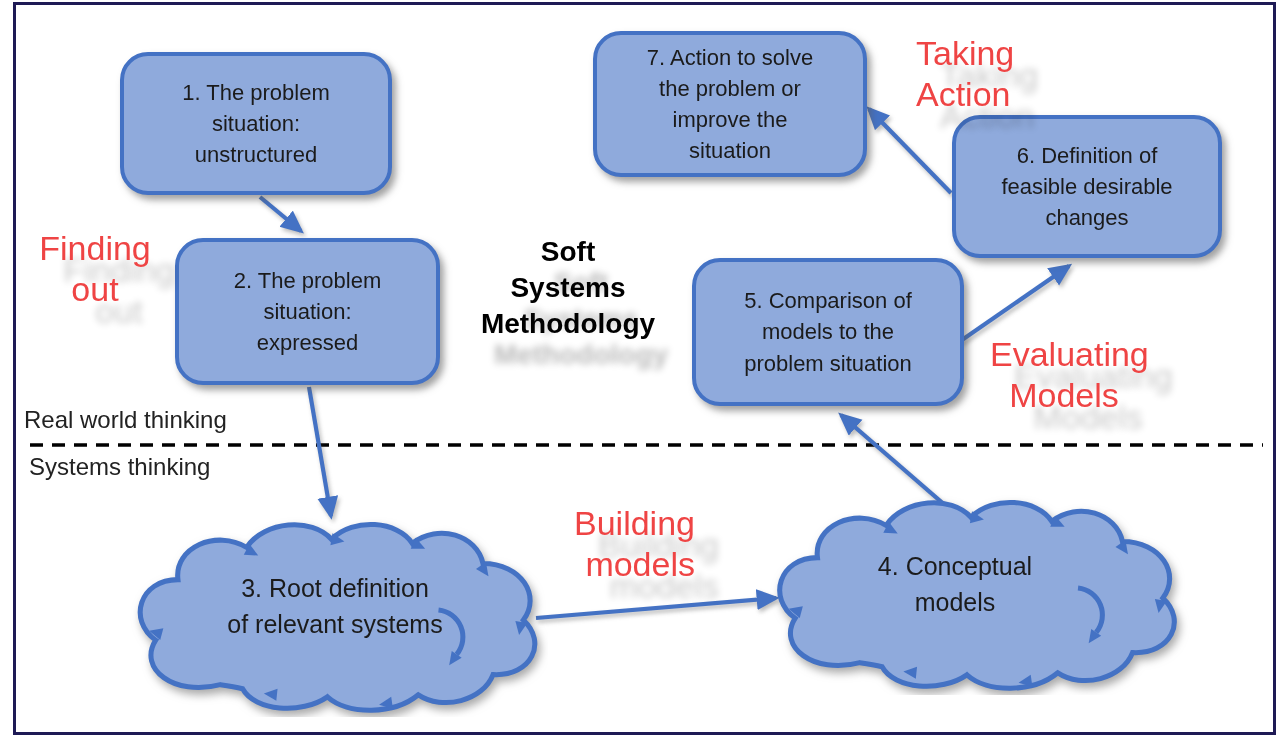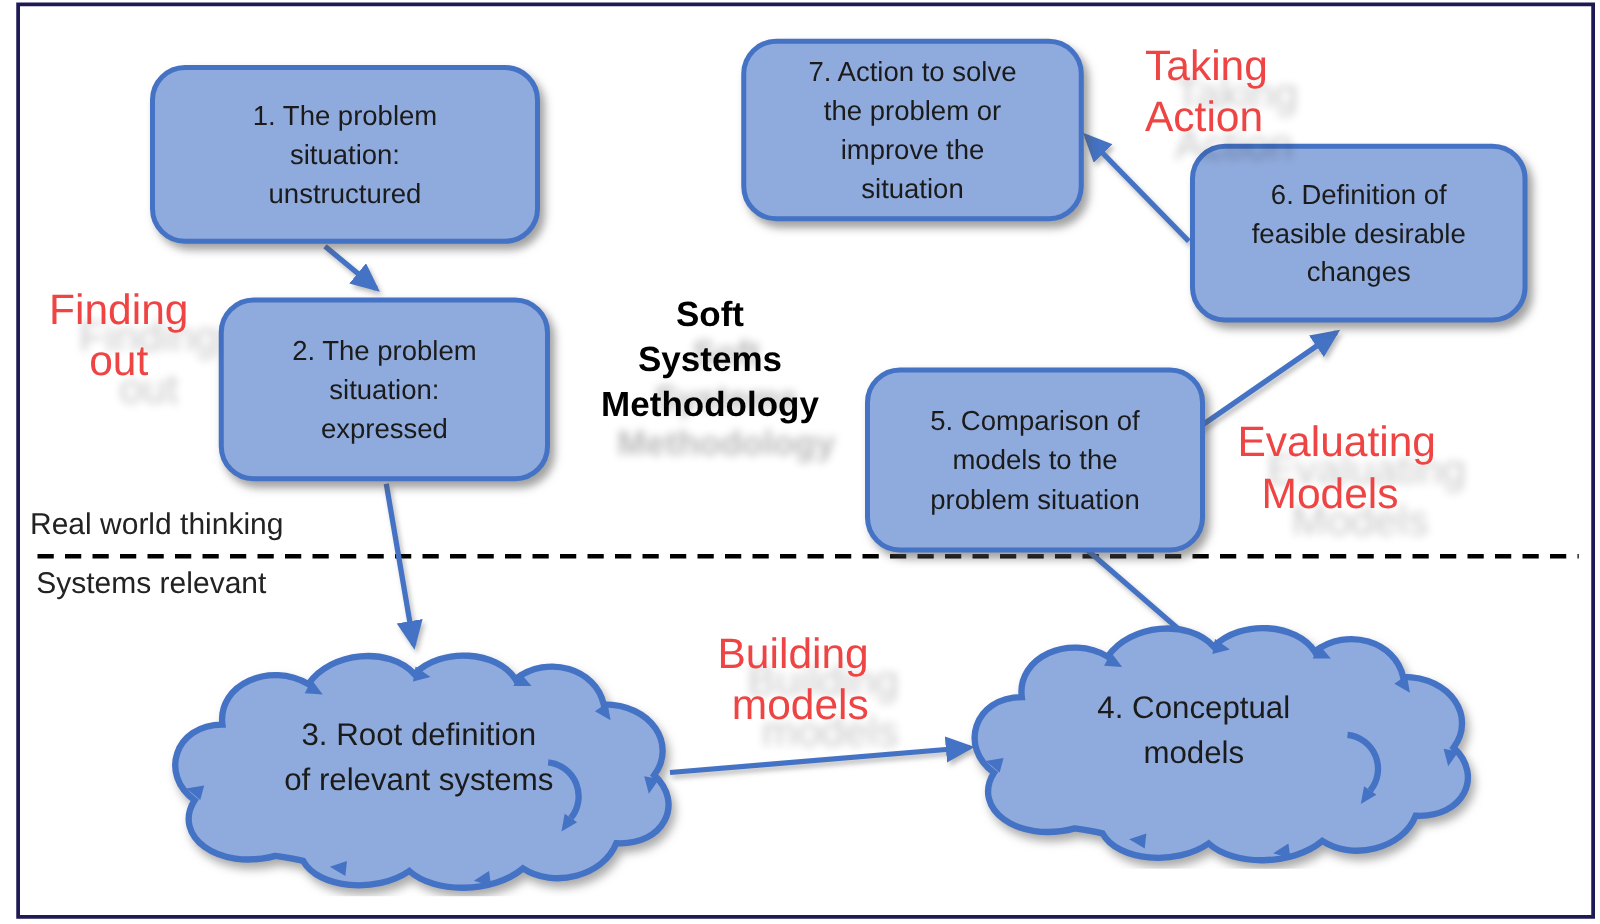--- a/index.html
+++ b/index.html
@@ -118,38 +118,38 @@
     <g class="conn-group">
       <line class="conn" x1="260" y1="197" x2="301" y2="231" marker-end="url(#ah)"></line>
       <line class="conn" x1="309" y1="387" x2="331" y2="516" marker-end="url(#ah)"></line>
       <line class="conn" x1="536" y1="618" x2="776" y2="598" marker-end="url(#ah)"></line>
       <line class="conn" x1="961" y1="519" x2="841" y2="415" marker-end="url(#ah)"></line>
       <line class="conn" x1="959" y1="342" x2="1069" y2="266" marker-end="url(#ah)"></line>
       <line class="conn" x1="951" y1="193" x2="869" y2="109" marker-end="url(#ah)"></line>
     </g>
   </svg>
 
-  <div class="node" style="left:120px; top:52px; width:312px; height:143px;">1. The problem
+  <div class="node" style="left:120px; top:52px; width:272px; height:143px;">1. The problem
 situation:
 unstructured</div>
 
   <div class="node" style="left:175px; top:238px; width:265px; height:147px;">2. The problem
 situation:
 expressed</div>
 
   <div class="node" style="left:593px; top:31px; width:274px; height:146px;">7. Action to solve
 the problem or
 improve the
 situation</div>
 
   <div class="node" style="left:952px; top:115px; width:270px; height:143px;">6. Definition of
 feasible desirable
 changes</div>
 
-  <div class="node" style="left:692px; top:258px; width:272px; height:148px;margin-top:36px;">5. Comparison of
+  <div class="node" style="left:692px; top:258px; width:272px; height:148px;">5. Comparison of
 models to the
 problem situation</div>
 
   <div class="cloud-wrap" style="left:123px; top:515px; width:425px; height:202px;">
     <svg width="425" height="202" viewBox="0 0 420 200">
       <g class="cloud-shadow">
         <path class="cloud-path" d="M 96,168
           C 50,180 14,152 32,124 C 4,104 16,64 54,64 C 50,32 92,14 122,32
           C 140,6 186,2 206,24 C 228,2 272,6 286,28 C 312,8 350,20 356,48
           C 394,48 414,80 396,104 C 420,126 404,160 366,158 C 356,184 316,194 292,178
@@ -209,17 +209,17 @@
 Action</div>
 
   <div class="label centered" style="left:990px; top:334px; width:148px;">Evaluating
 Models</div>
 
   <div class="label centered" style="left:570px; top:503px; width:125px;text-align:right;">Building
 models</div>
 
   <div class="zone-label" style="left:24px; top:406px;">Real world thinking</div>
 
-  <div class="zone-label" style="left:29px; top:453px;">Systems relevant</div>
+  <div class="zone-label" style="left:29px; top:453px;">Systems thinking</div>
 
   <div class="frame"></div>
 
 </div>
 
 </body></html>

